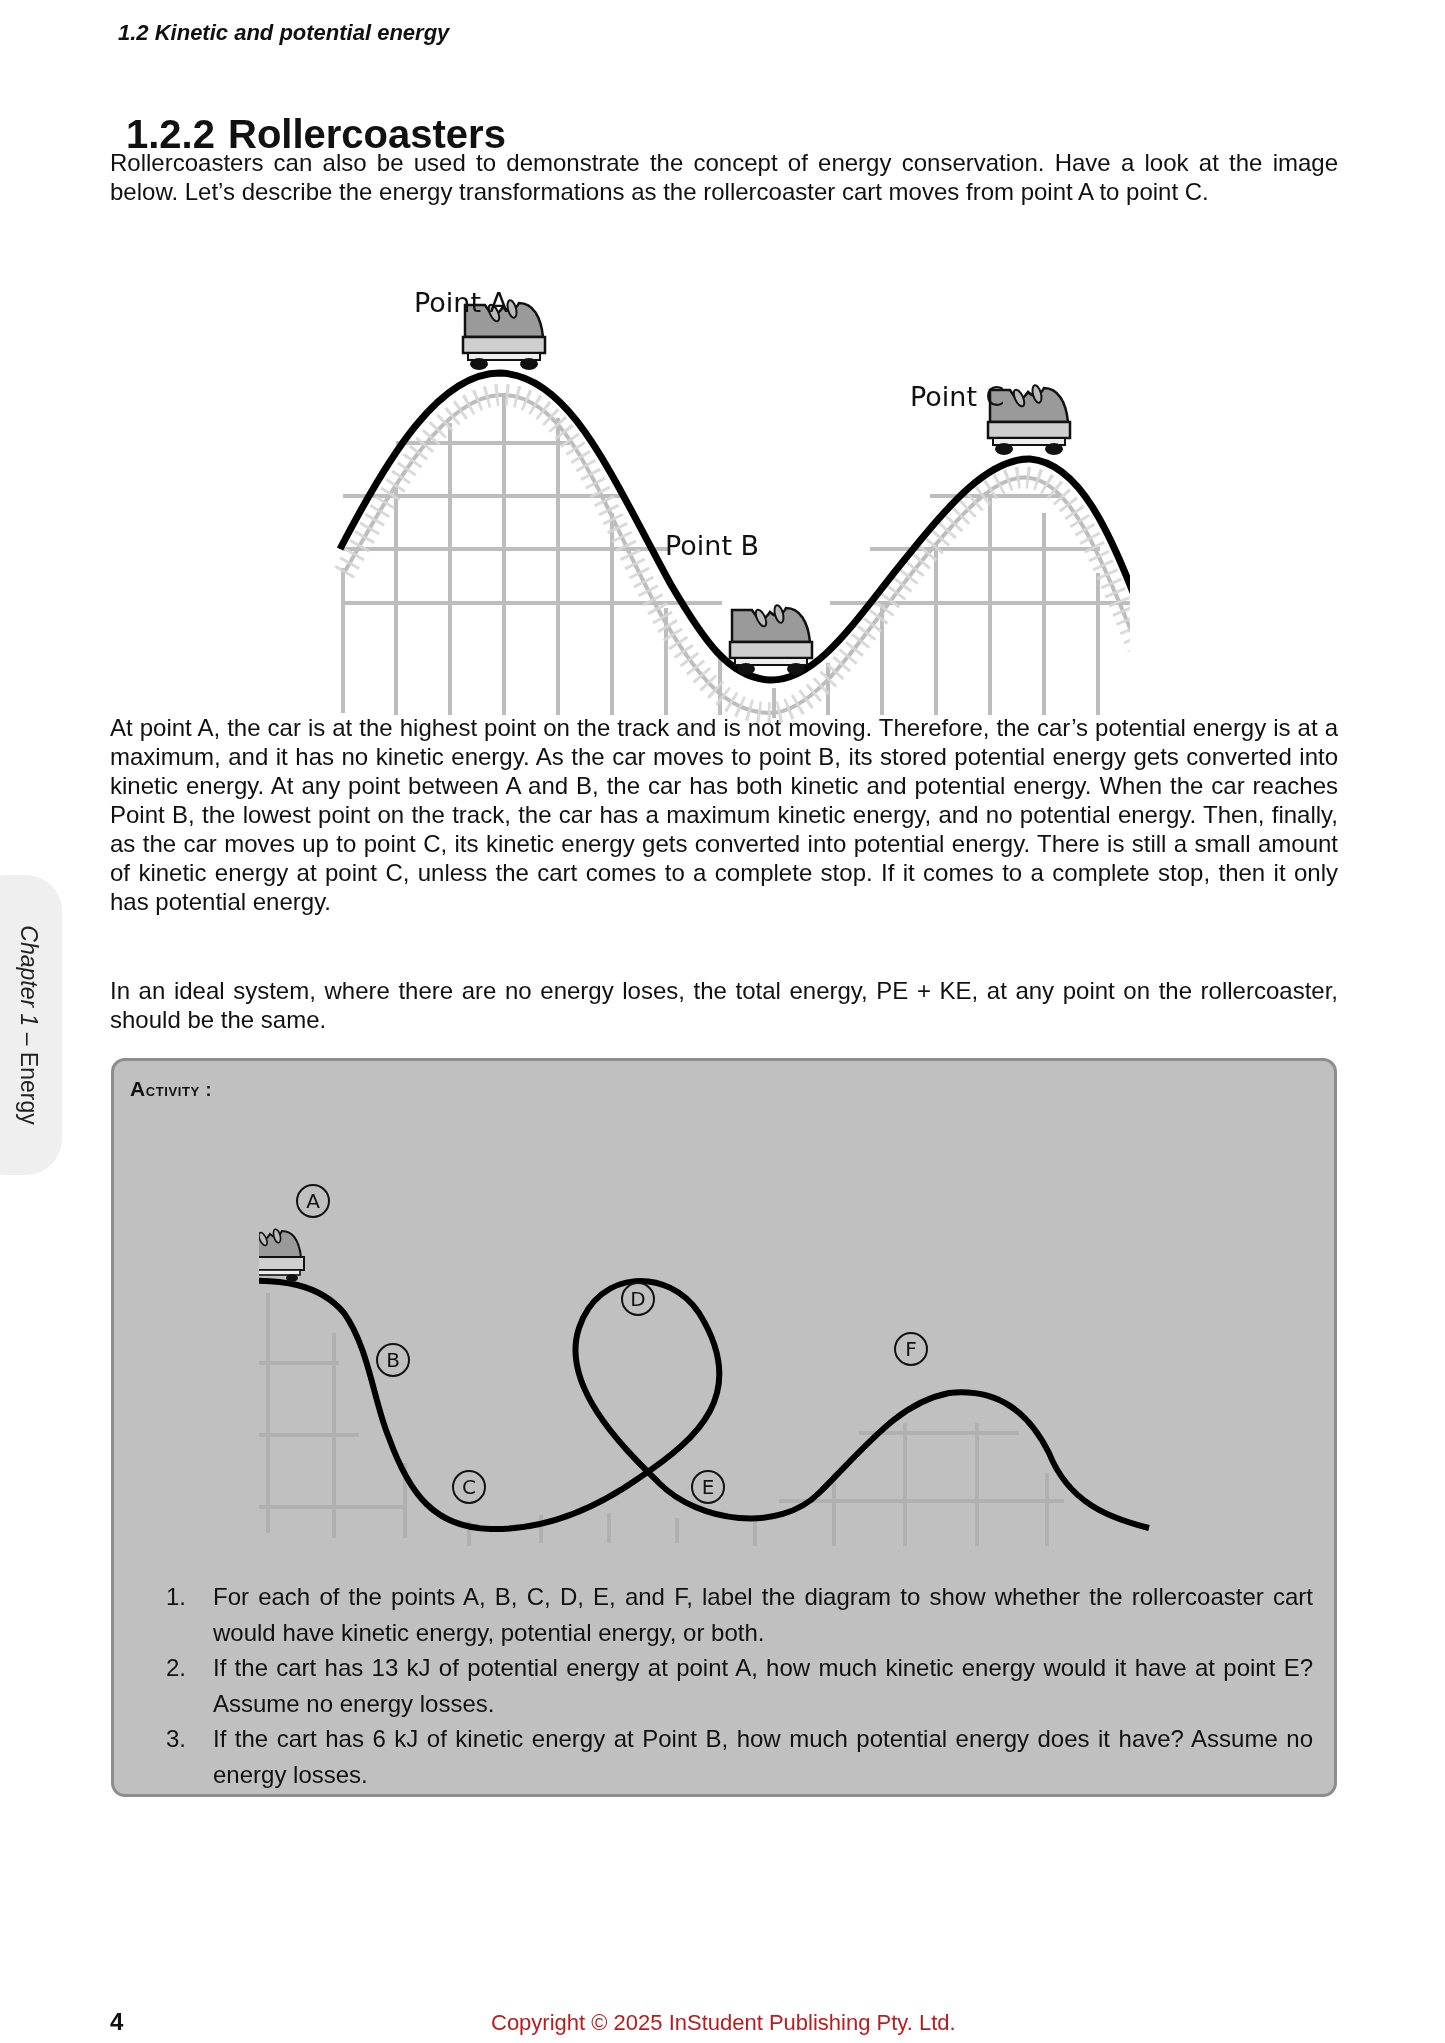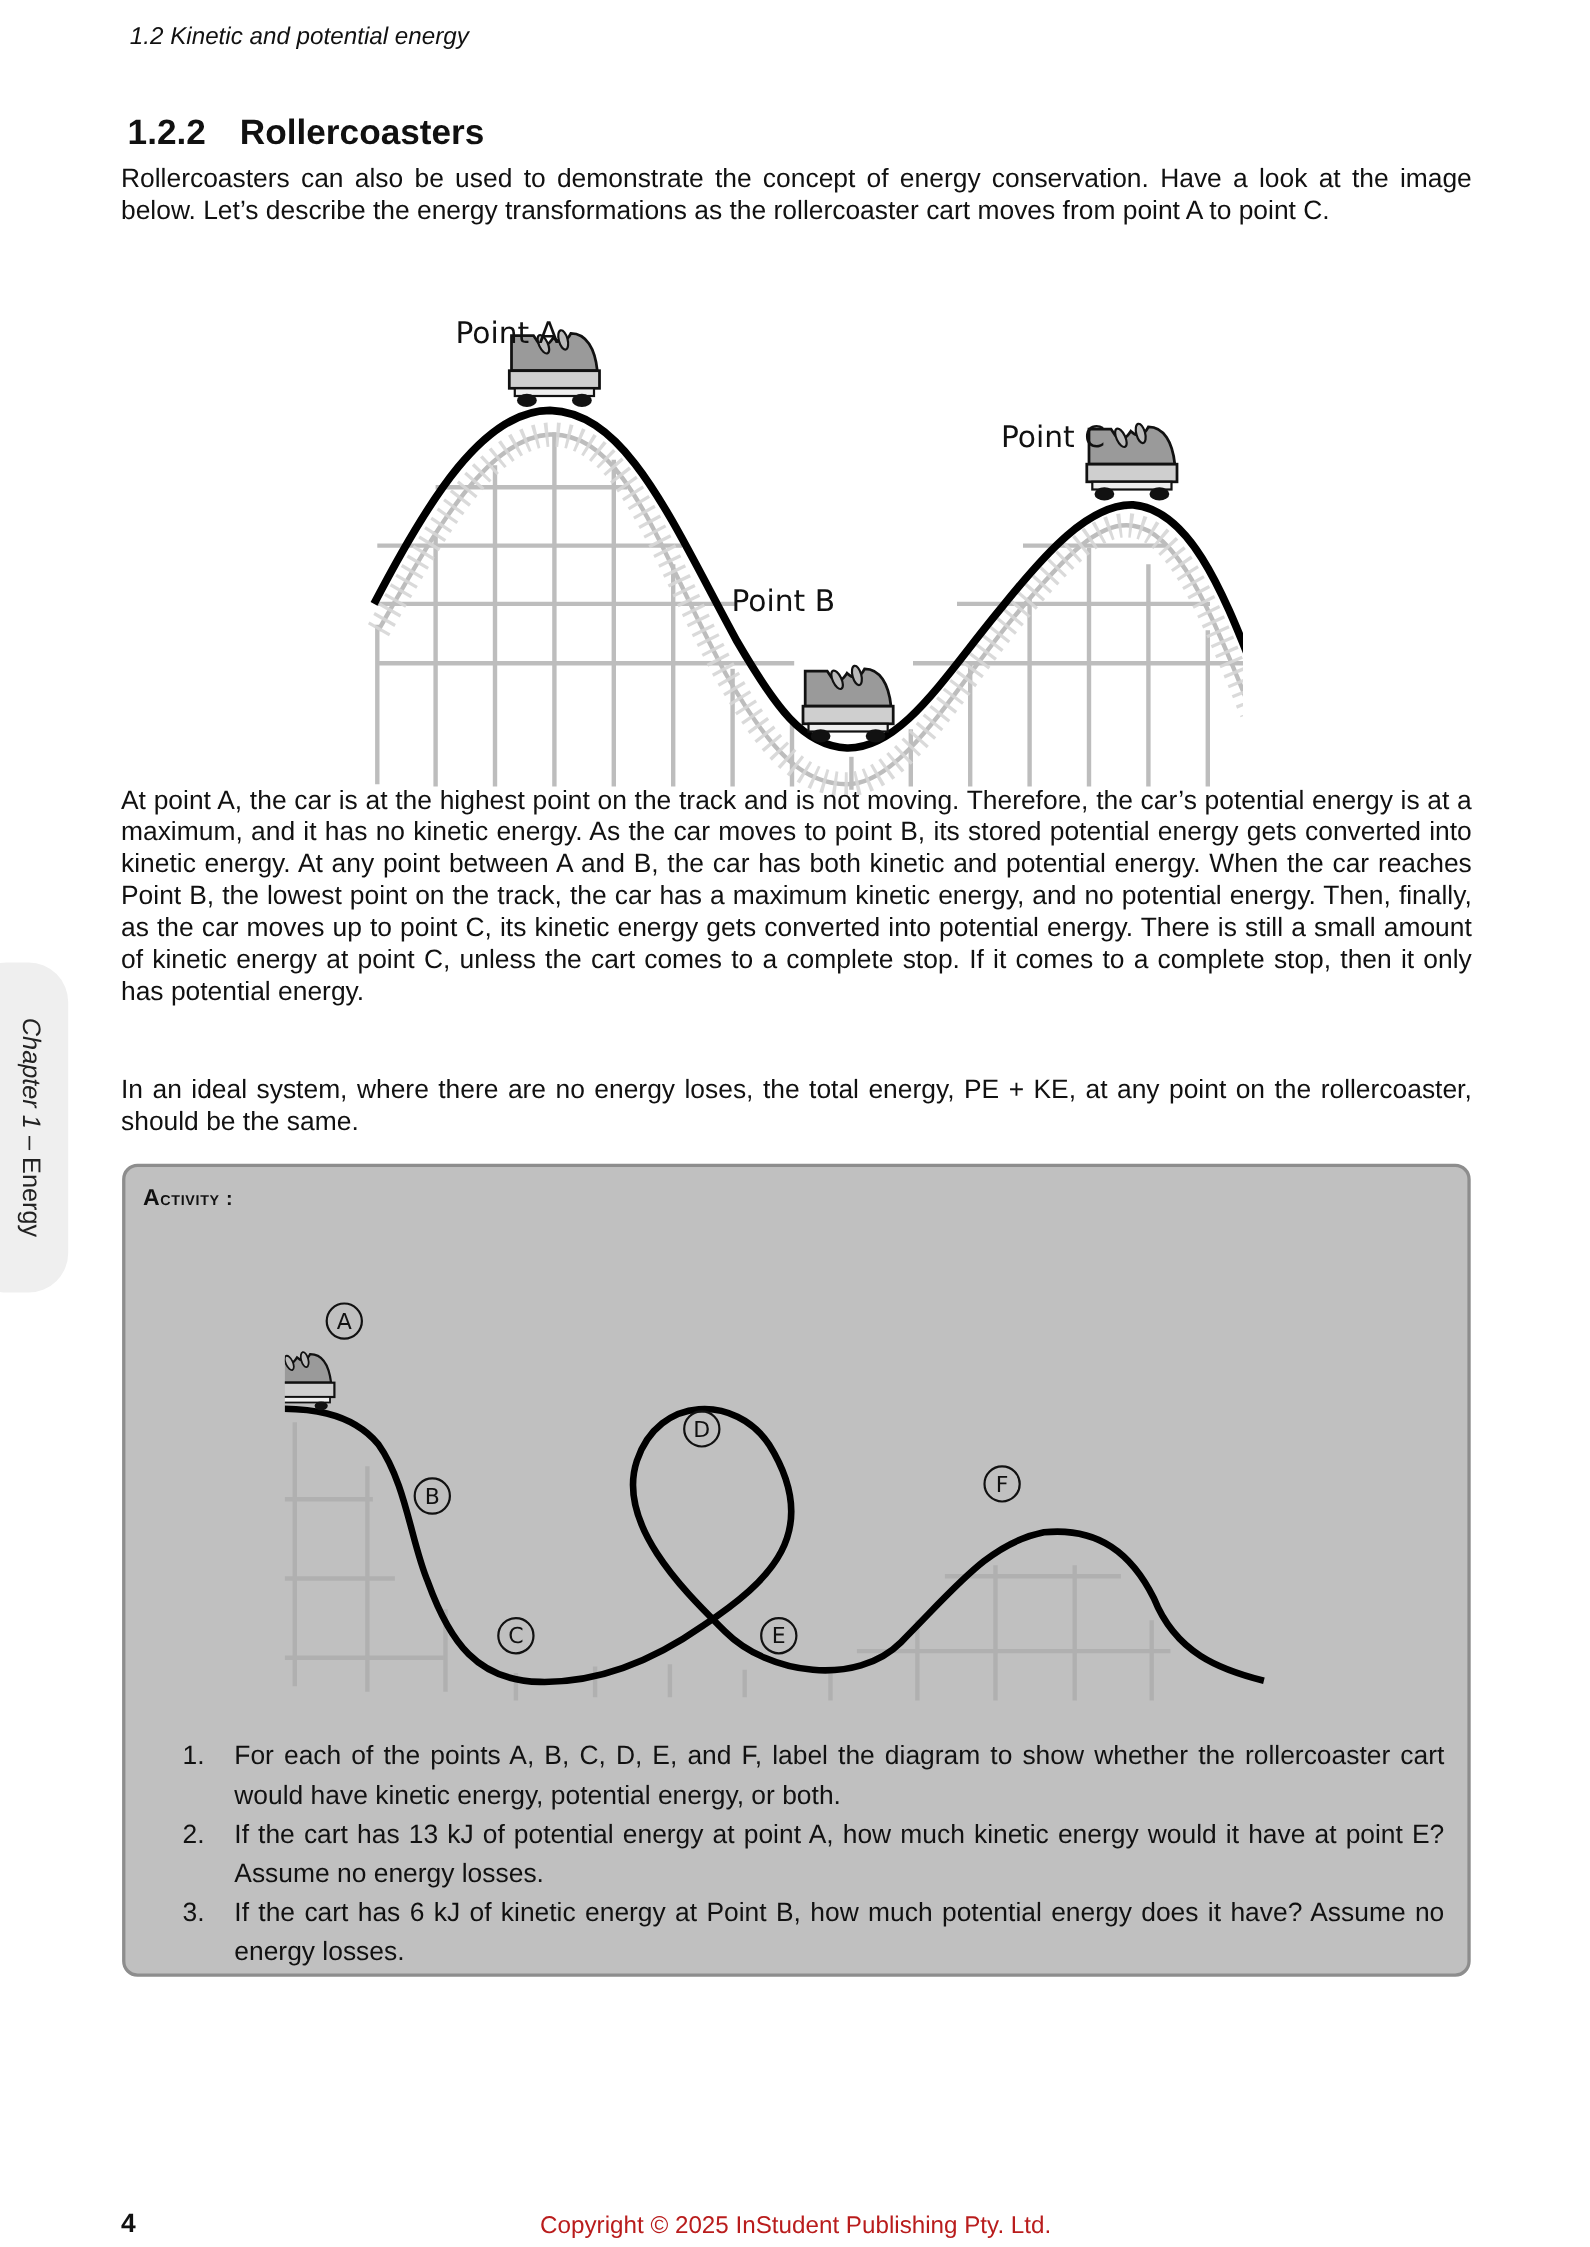--- a/index.html
+++ b/index.html
@@ -1,19 +1,19 @@
 <!DOCTYPE html>
 <html><head>
 <meta charset="utf-8">
 <style>
   html, body { margin: 0; padding: 0; background: #ffffff; }
   body { width: 1445px; height: 2043px; position: relative; overflow: hidden;
          font-family: "Liberation Sans", sans-serif; color: #111; }
-  .running-head { position: absolute; left: 118px; top: 20px; font-size: 22px; font-style: italic; color: #111; }
-  .section-title { position: absolute; left: 110px; top: 96px; font-size: 32px; font-weight: bold; margin: 6px; }
+  .running-head { position: absolute; left: 118px; top: 20px; font-size: 22px; font-style: italic; color: #111; font-weight: bold; }
+  .section-title { position: absolute; left: 110px; top: 96px; font-size: 40px; font-weight: bold; margin: 16px; }
   .section-title .num { display: inline-block; width: 102px; }
   .para { position: absolute; left: 110px; width: 1228px; font-size: 24px; line-height: 29px;
           text-align: justify; margin: 0; }
   .p1 { top: 148px; }
   .p2 { top: 713px; }
   .p3 { top: 976px; }
   .figure1 { position: absolute; left: 330px; top: 255px; width: 800px; height: 445px; margin-top: 28px; }
   .chapter-tab { position: absolute; left: -30px; top: 875px; width: 92px; height: 300px;
                  background: #efefef; border-radius: 36px; }
   .chapter-label { position: absolute; left: 6px; top: 1025px; transform-origin: center center;

